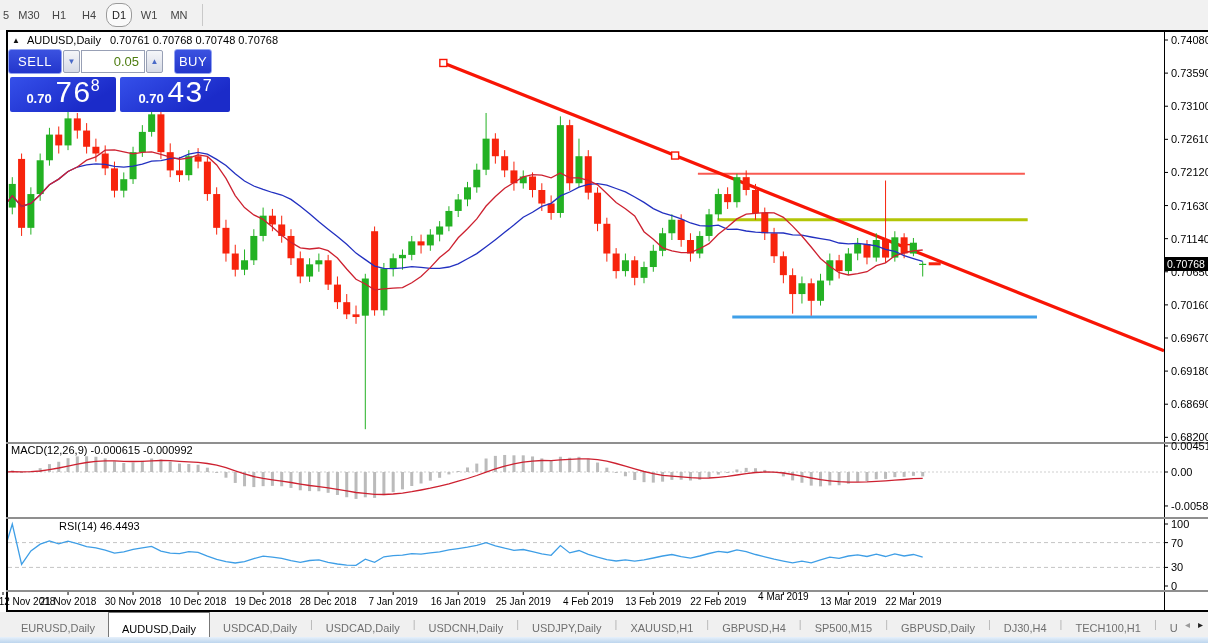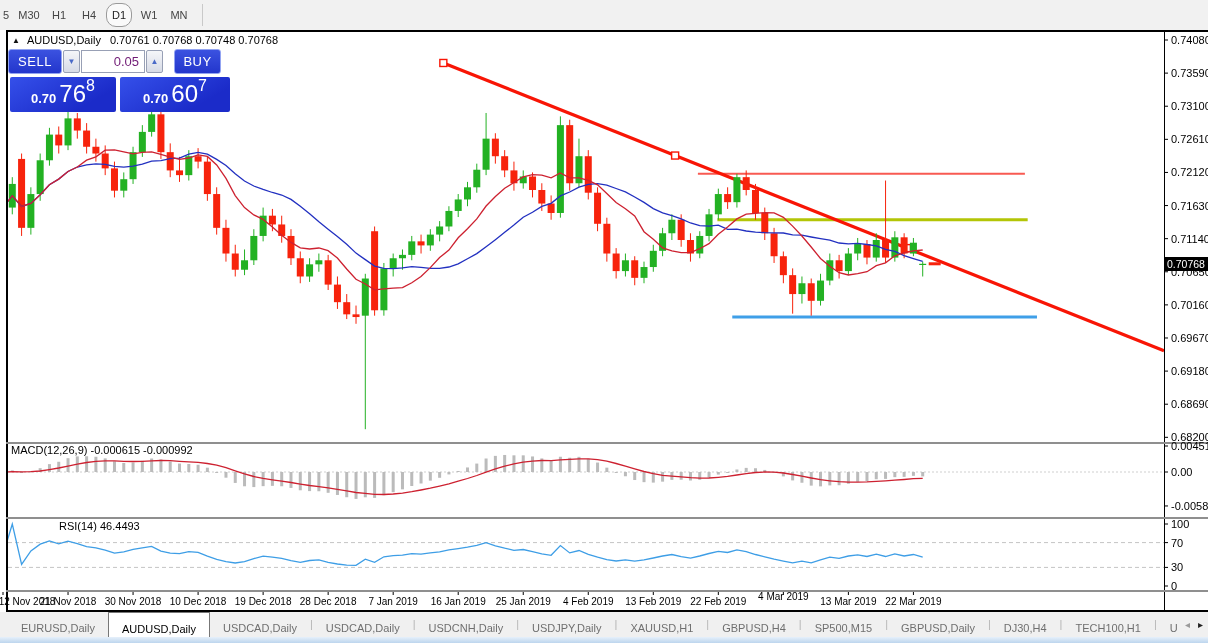--- a/index.html
+++ b/index.html
@@ -21,32 +21,32 @@
   .chart-header { position:absolute; left:12px; top:34px; font-size:11px; color:#000;
                   display:flex; align-items:center; white-space:nowrap; }
   .collapse-arrow { font-size:8px; margin-right:7px; color:#111; }
   .chart-header .ohlc { margin-left:9px; }
 
   
   .trade-panel { position:absolute; left:8px; top:47px; width:224px; height:64px; }
   .tp-btn { position:absolute; top:2px; height:25px; border:1px solid #93a4f2; border-radius:3px;
             background:linear-gradient(#3b52e0,#2336cc); color:#fff; font-size:13px;
             text-align:center; line-height:23px; letter-spacing:0.5px; }
-  .tp-sell { left:0; width:54px; } .tp-buy { left:166px; width:47px; }
+  .tp-sell { left:0; width:54px; } .tp-buy { left:166px; width:38px; }
   .tp-spin { position:absolute; top:3px; width:17px; height:23px;
              background:linear-gradient(#f5f6f9,#d7dbe6); border:1px solid #98a0b5;
              border-radius:2px; color:#4a6ac8; font-size:8px; text-align:center; line-height:22px; }
   .tp-vol { position:absolute; left:73px; top:3px; width:64px; height:23px; border:1px solid #98a0b5;
-            font-size:13px; color:#701a75; text-align:right; padding-right:5px;
+            font-size:13px; color:#4d7c0f; text-align:right; padding-right:5px;
             font-family:"Liberation Sans", sans-serif; background:#fff; }
   .tp-price { position:absolute; top:30px; height:35px; border-radius:2px; color:#fff;
               background:linear-gradient(150deg,#3550ea 0%,#1b2bc9 75%);
               display:flex; align-items:flex-end; justify-content:center; padding-bottom:3px; }
   .tp-price .small { font-size:13px; font-weight:bold; margin-right:3px; margin-bottom:3px; }
-  .tp-price .big { font-size:24px; line-height:30px; }
+  .tp-price .big { font-size:30px; line-height:30px;font-family:Liberation Mono, monospace; }
   .tp-price .sup { font-size:16px; margin-top:0; align-self:flex-start; }
 
   .ind-label { position:absolute; font-size:11px; color:#000; white-space:nowrap; }
 
   .axis-label { position:absolute; left:1171px; font-size:11px; color:#000; white-space:nowrap; }
   .price-badge { position:absolute; left:1164px; width:44px; height:14px; background:#000;
                  color:#fff; font-size:10.5px; line-height:14px; padding-left:3px; }
   .date-label { position:absolute; width:70px; text-align:center; font-size:10px; color:#000;
                 top:597px; white-space:nowrap; }
 
@@ -471,21 +471,21 @@
     <input class="tp-vol" value="0.05" style="">
     <div class="tp-spin" style="left:138px;">▲</div>
     <div class="tp-btn tp-buy">BUY</div>
     <div class="tp-price" style="left:2px; width:106px;">
       <span class="small">0.70</span>
       <span class="big">76</span>
       <span class="sup">8</span>
     </div>
     <div class="tp-price" style="left:112px; width:110px;">
       <span class="small">0.70</span>
-      <span class="big">60</span>
+      <span class="big">43</span>
       <span class="sup">7</span>
     </div>
   </div>
 
   <div class="ind-label" style="left:11px; top:444px;">
     <span>MACD(12,26,9)</span>
     <span>-0.000615 -0.000992</span>
   </div>
   <div class="ind-label" style="left:11px; top:520px;margin-left:48px;">
     <span>RSI(14)</span>

